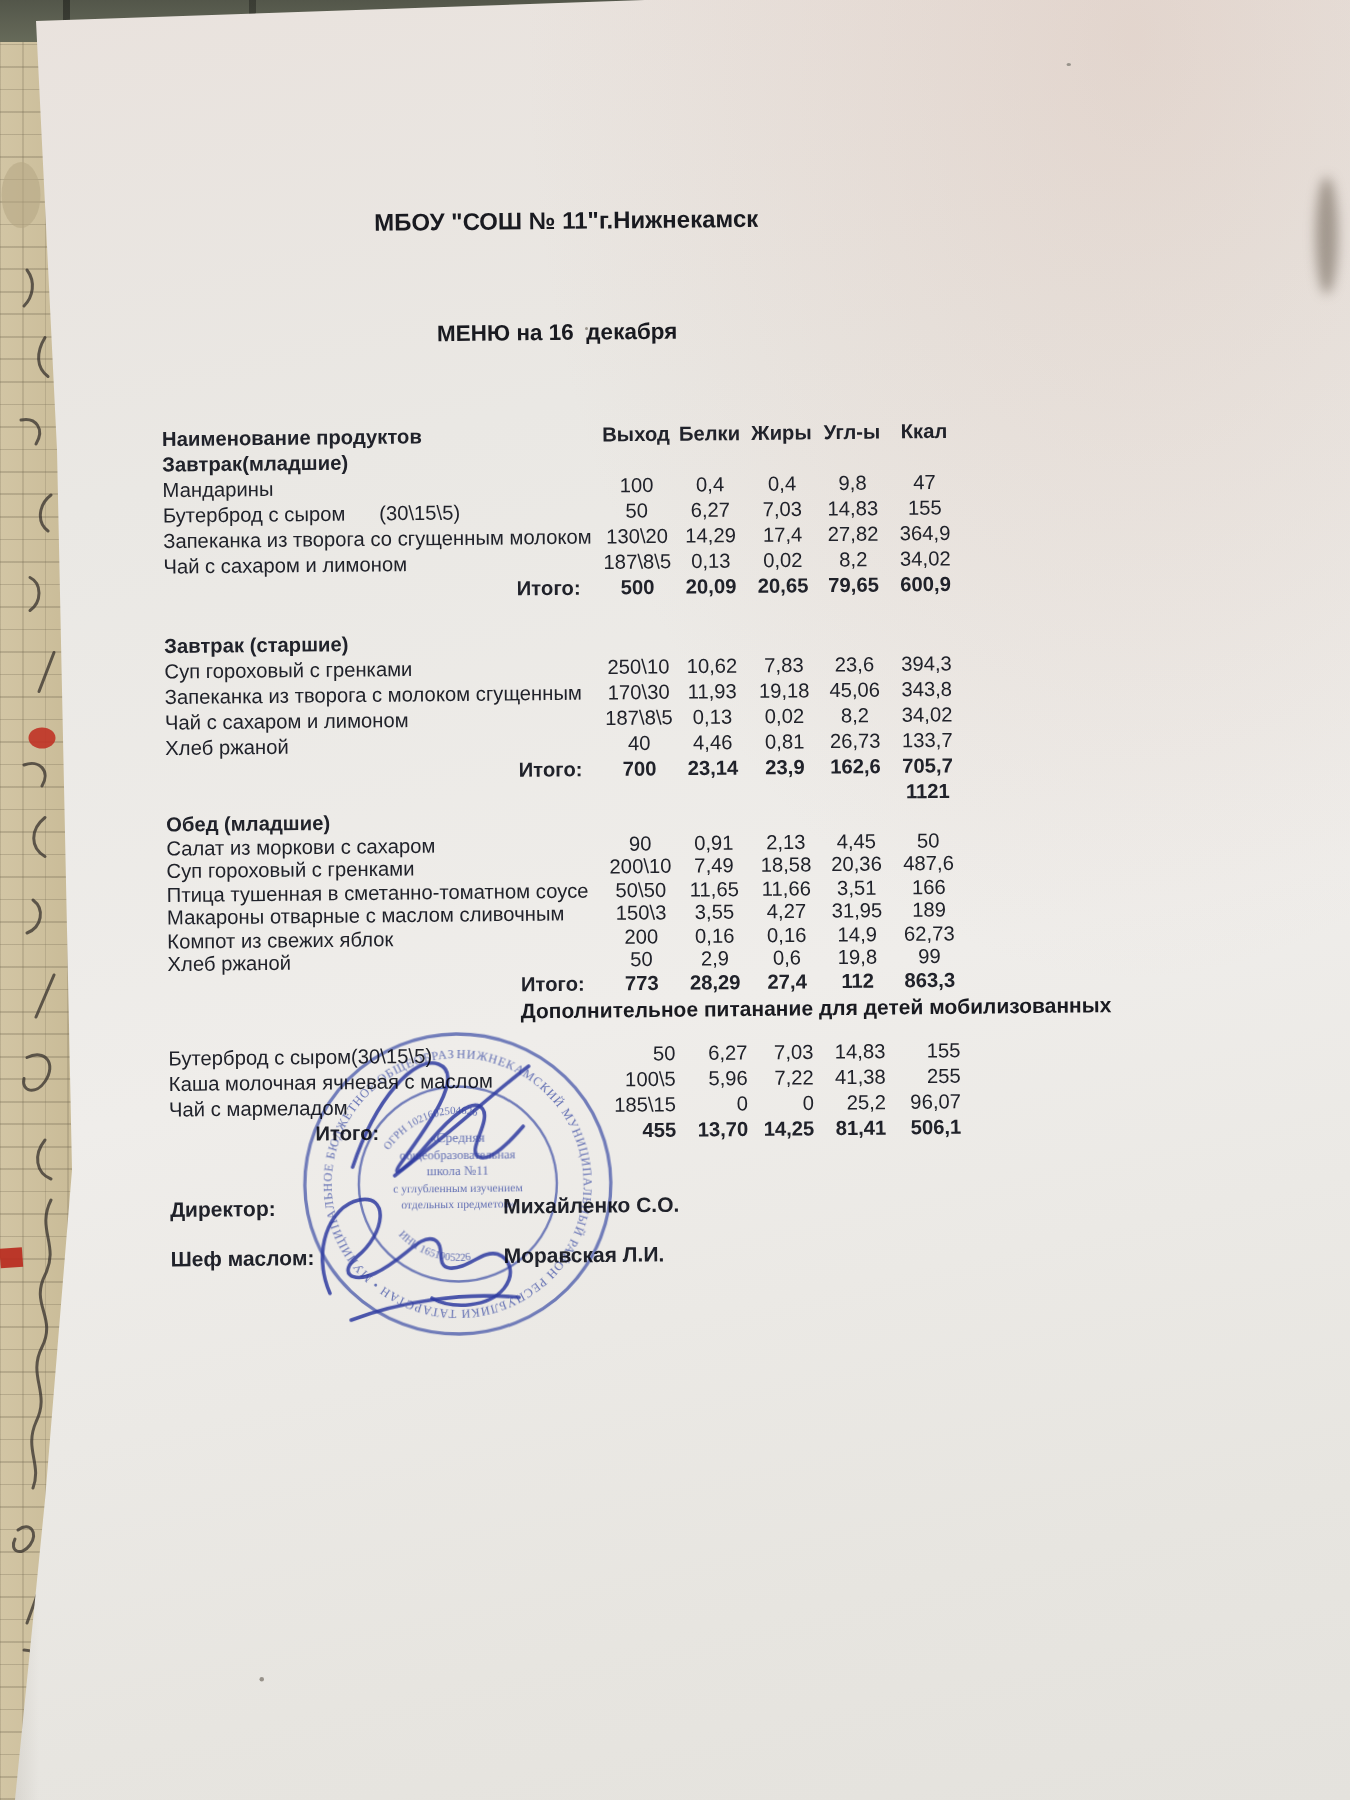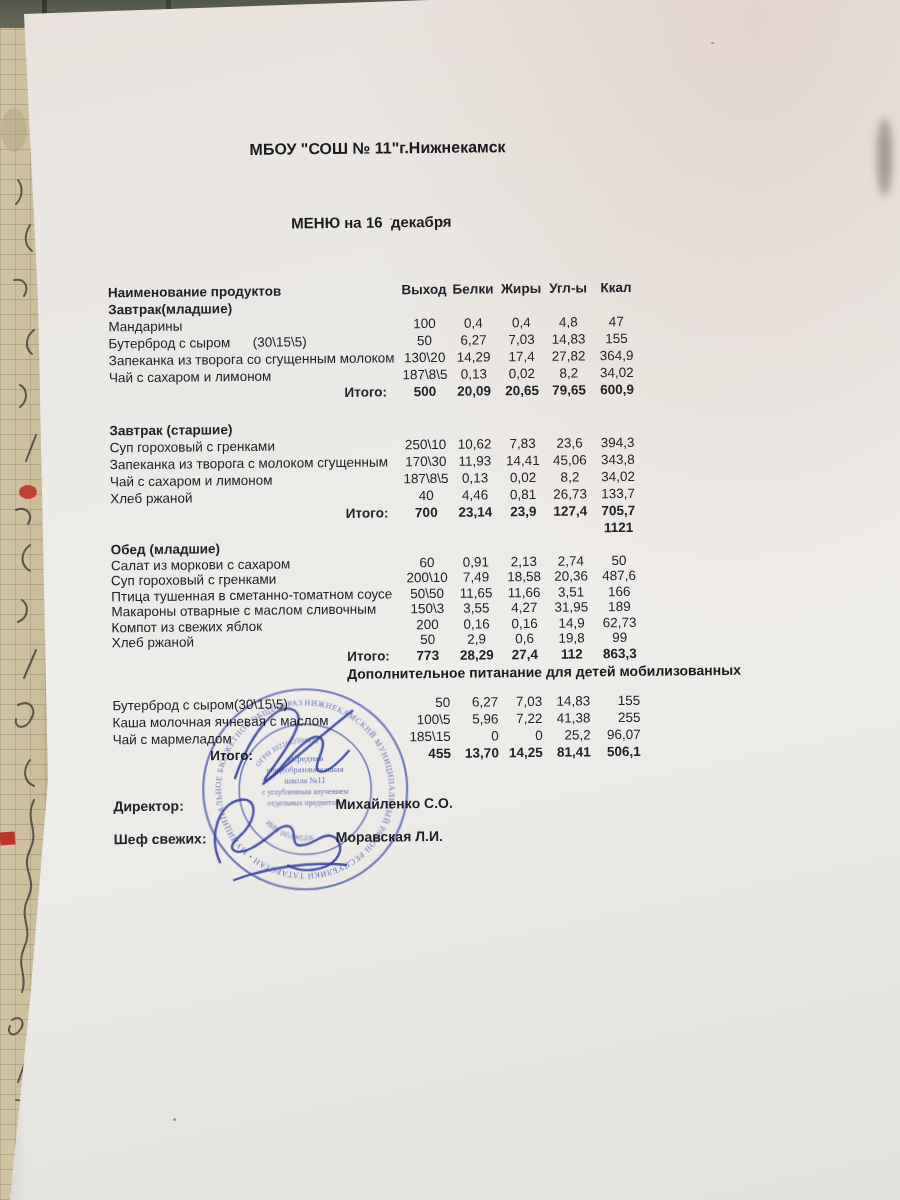--- a/index.html
+++ b/index.html
@@ -116,21 +116,21 @@
         <td class="v hb">Ккал</td>
       </tr>
       <tr>
         <td class="n sec" colspan="6">Завтрак(младшие)</td>
       </tr>
       <tr>
         <td class="n">Мандарины</td>
         <td class="v">100</td>
         <td class="v">0,4</td>
         <td class="v">0,4</td>
-        <td class="v">4,8</td>
+        <td class="v">9,8</td>
         <td class="v">47</td>
       </tr>
       <tr>
         <td class="n">Бутерброд с сыром      (30\15\5)</td>
         <td class="v">50</td>
         <td class="v">6,27</td>
         <td class="v">7,03</td>
         <td class="v">14,83</td>
         <td class="v">155</td>
       </tr>
@@ -179,21 +179,21 @@
         <td class="v">250\10</td>
         <td class="v">10,62</td>
         <td class="v">7,83</td>
         <td class="v">23,6</td>
         <td class="v">394,3</td>
       </tr>
       <tr>
         <td class="n">Запеканка из творога с молоком сгущенным</td>
         <td class="v">170\30</td>
         <td class="v">11,93</td>
-        <td class="v">14,41</td>
+        <td class="v">19,18</td>
         <td class="v">45,06</td>
         <td class="v">343,8</td>
       </tr>
       <tr>
         <td class="n">Чай с сахаром и лимоном</td>
         <td class="v">187\8\5</td>
         <td class="v">0,13</td>
         <td class="v">0,02</td>
         <td class="v">8,2</td>
         <td class="v">34,02</td>
@@ -204,21 +204,21 @@
         <td class="v">4,46</td>
         <td class="v">0,81</td>
         <td class="v">26,73</td>
         <td class="v">133,7</td>
       </tr>
       <tr class="bold">
         <td class="tot">Итого:</td>
         <td class="v">700</td>
         <td class="v">23,14</td>
         <td class="v">23,9</td>
-        <td class="v">127,4</td>
+        <td class="v">162,6</td>
         <td class="v">705,7</td>
       </tr>
       <tr class="bold">
         <td class="n"></td>
             <td class="v"></td>
             <td class="v"></td>
             <td class="v"></td>
             <td class="v"></td>
         <td class="v">1121</td>
       </tr>
@@ -233,24 +233,24 @@
           <col style="width:46px">
           <col style="width:48px">
           <col style="width:48px">
         </colgroup>
       <tbody>
           <tr>
         <td class="n sec" colspan="6">Обед (младшие)</td>
       </tr>
       <tr>
         <td class="n">Салат из моркови с сахаром</td>
-        <td class="v">60</td>
+        <td class="v">90</td>
         <td class="v">0,91</td>
         <td class="v">2,13</td>
-        <td class="v">2,74</td>
+        <td class="v">4,45</td>
         <td class="v">50</td>
       </tr>
       <tr>
         <td class="n">Суп гороховый с гренками</td>
         <td class="v">200\10</td>
         <td class="v">7,49</td>
         <td class="v">18,58</td>
         <td class="v">20,36</td>
         <td class="v">487,6</td>
       </tr>
@@ -339,21 +339,21 @@
         <td class="vr">13,70</td>
         <td class="vr">14,25</td>
         <td class="vr">81,41</td>
         <td class="vr">506,1</td>
       </tr>
     </tbody>
       </table>
 
     <div class="sig-label" style="top:795px;">Директор:</div>
     <div class="sig-name" style="top:795px;">Михайленко С.О.</div>
-    <div class="sig-label" style="top:828px;">Шеф свежих:</div>
+    <div class="sig-label" style="top:828px;">Шеф маслом:</div>
     <div class="sig-name" style="top:828px;">Моравская Л.И.</div>
 
     <svg class="stamp-wrap" width="280" height="230" viewBox="0 0 280 230">
       <g stroke="#3d4ea5" fill="none" opacity=".7">
         <ellipse cx="132" cy="124" rx="102" ry="100" stroke-width="2.2"></ellipse>
         <ellipse cx="132" cy="124" rx="66" ry="65" stroke-width="1.6"></ellipse>
       </g>
       <path id="ringPath" d="M 132 40 a 84 84 0 1 1 -0.2 0" fill="none"></path>
       <path id="ogrnPath" d="M 82 108 a 56 56 0 0 1 100 0" fill="none"></path>
       <path id="innPath" d="M 84 146 a 54 54 0 0 0 96 0" fill="none"></path>

